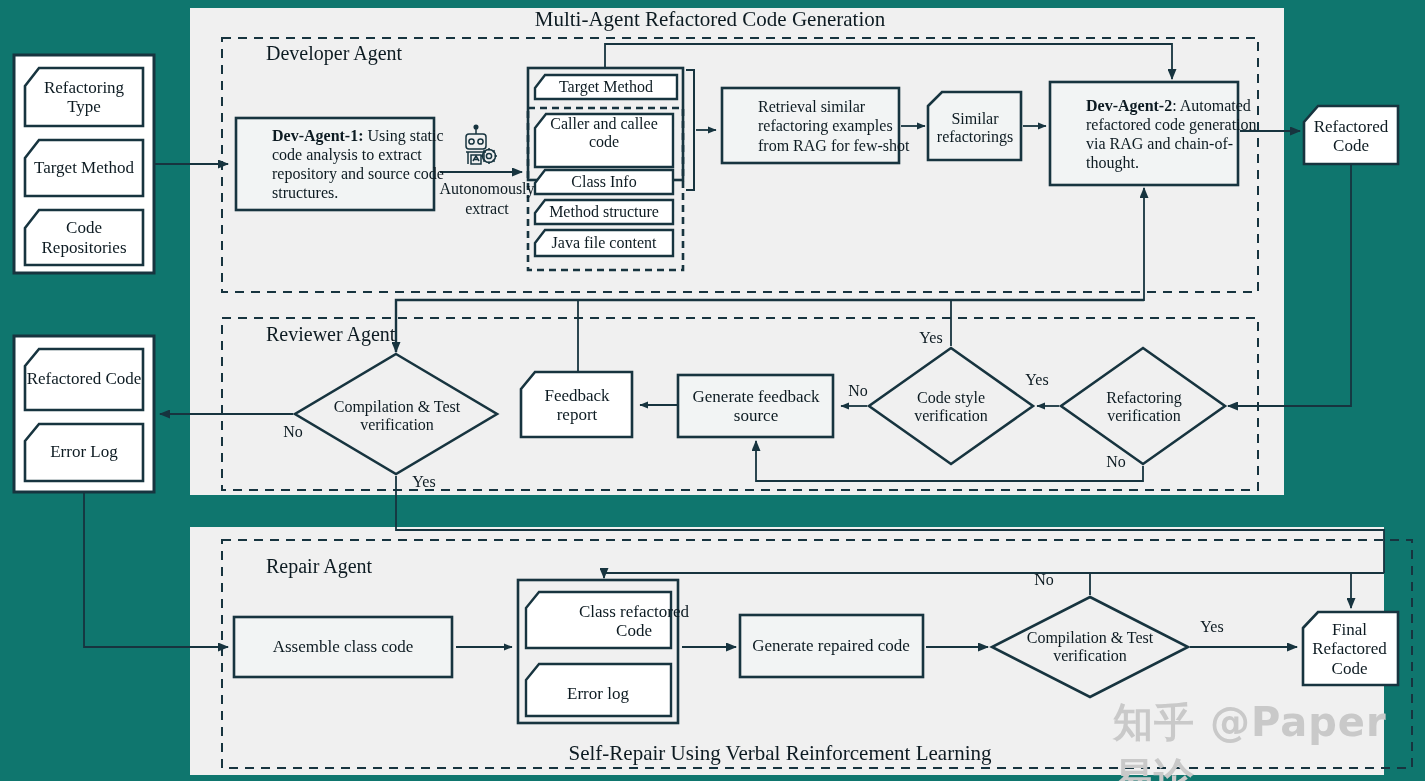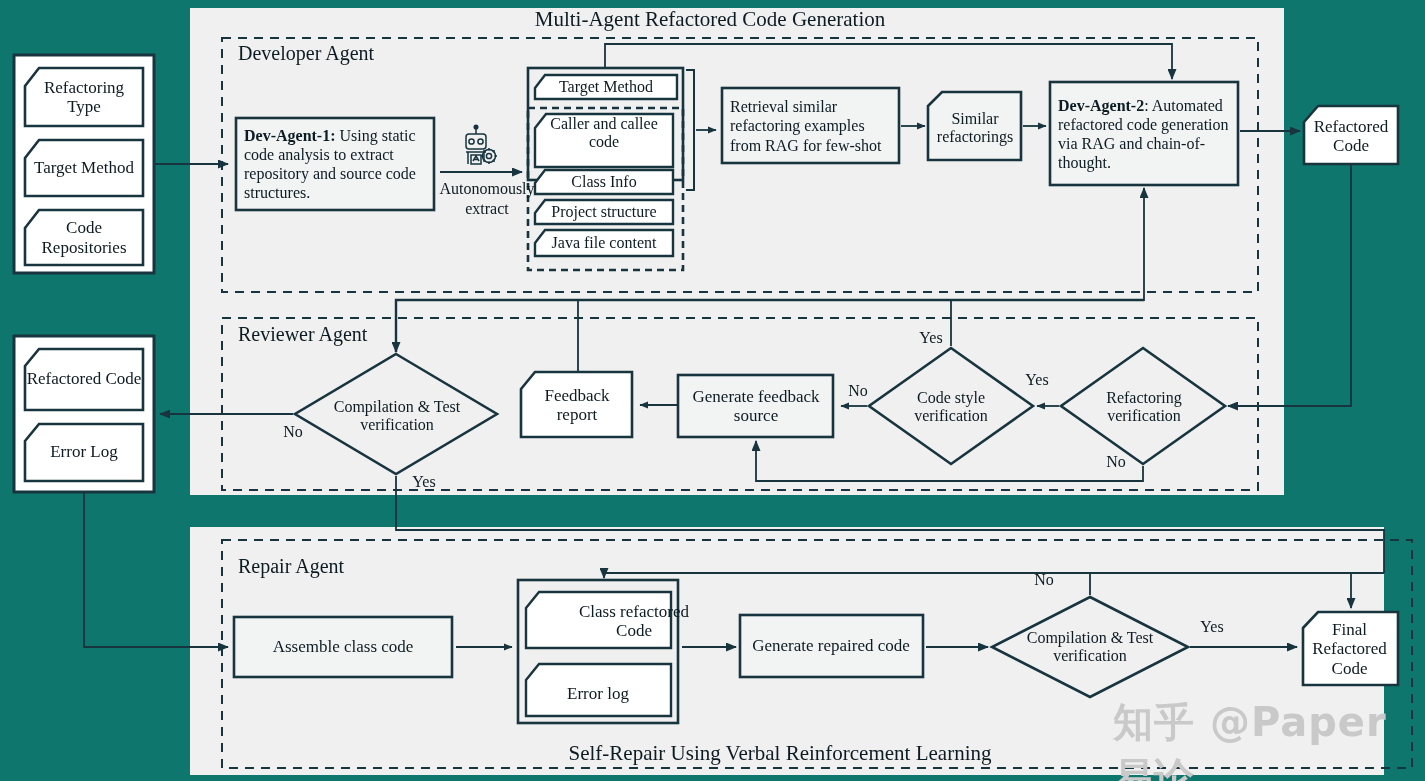--- a/index.html
+++ b/index.html
@@ -1,21 +1,21 @@
 <!DOCTYPE html>
 <html><head>
 <meta charset="utf-8">
 <style>
   html,body{margin:0;padding:0;background:#ffffff;}
   body{font-family:"Liberation Serif","DejaVu Serif",serif;}
   #stage{position:relative;width:1425px;height:781px;background:#0f766e;overflow:hidden;}
   svg{position:absolute;left:0;top:0;width:1425px;height:781px;}
   .lbl{position:absolute;display:flex;align-items:center;justify-content:center;
        text-align:center;line-height:1.12;color:#0d1b22;pointer-events:none;}
-  .lbl.left{justify-content:flex-start;text-align:left;}
+  .lbl.left{justify-content:flex-start;text-align:left;margin-left:28px;}
   .sm{font-size:16px;}
   .md{font-size:17px;}
   .lg{font-size:20px;}
   .xl{font-size:21px;}
   .para{display:block;text-align:left;line-height:1.2;}
   .watermark{position:absolute;color:#c9c9c9;font-size:40px;font-family:"DejaVu Sans",sans-serif;
              font-weight:bold;letter-spacing:1px;pointer-events:none;}
 </style>
 </head>
 <body>
@@ -157,21 +157,21 @@
   <div class="lbl sm left" style="left:244px;top:124px;width:186px;height:80px;">
     <span class="para"><b>Dev-Agent-1:</b><span> Using static code analysis to extract repository and source code structures.</span></span>
   </div>
 
   <div class="lbl sm" style="left:432px;top:179px;width:110px;height:20px;">Autonomously</div>
   <div class="lbl sm" style="left:432px;top:199px;width:110px;height:20px;">extract</div>
 
   <div class="lbl sm" style="left:537px;top:76px;width:138px;height:22px;">Target Method</div>
   <div class="lbl sm" style="left:537px;top:117px;width:134px;height:32px;">Caller and callee code</div>
   <div class="lbl sm" style="left:537px;top:171px;width:134px;height:22px;">Class Info</div>
-  <div class="lbl sm" style="left:537px;top:201px;width:134px;height:22px;">Project structure</div>
+  <div class="lbl sm" style="left:537px;top:201px;width:134px;height:22px;">Method structure</div>
   <div class="lbl sm" style="left:537px;top:232px;width:134px;height:22px;">Java file content</div>
 
   <div class="lbl sm left" style="left:730px;top:93px;width:166px;height:66px;">
       <span class="para">Retrieval similar refactoring examples from RAG for few-shot</span>
     </div>
 
   <div class="lbl sm" style="left:932px;top:100px;width:86px;height:56px;">Similar refactorings</div>
 
   <div class="lbl sm left" style="left:1058px;top:88px;width:176px;height:92px;">
     <span class="para"><b>Dev-Agent-2</b><span>: Automated refactored code generation via RAG and chain-of-thought.</span></span>

